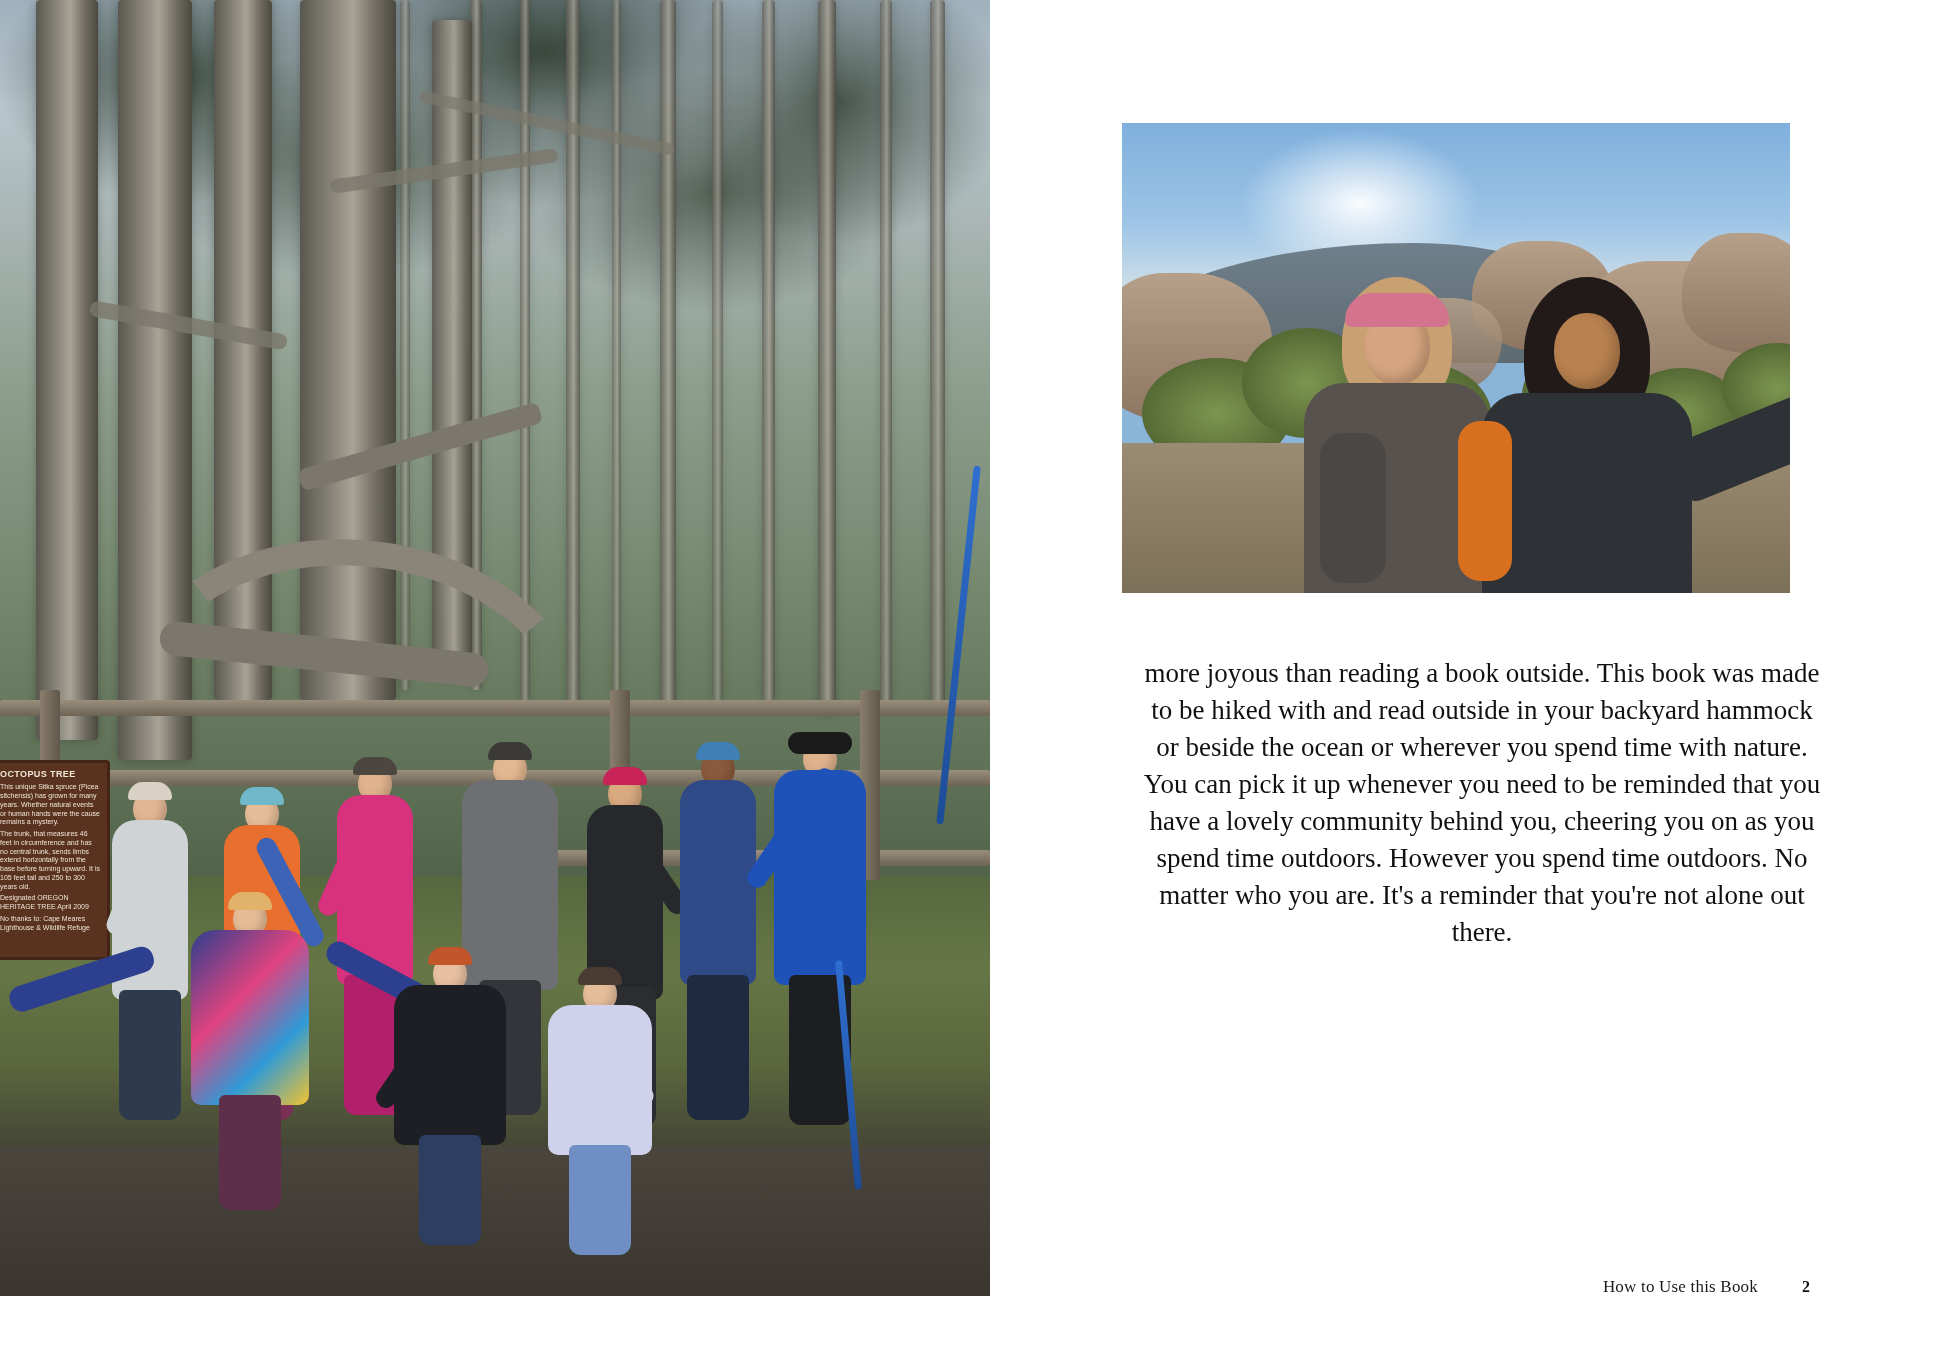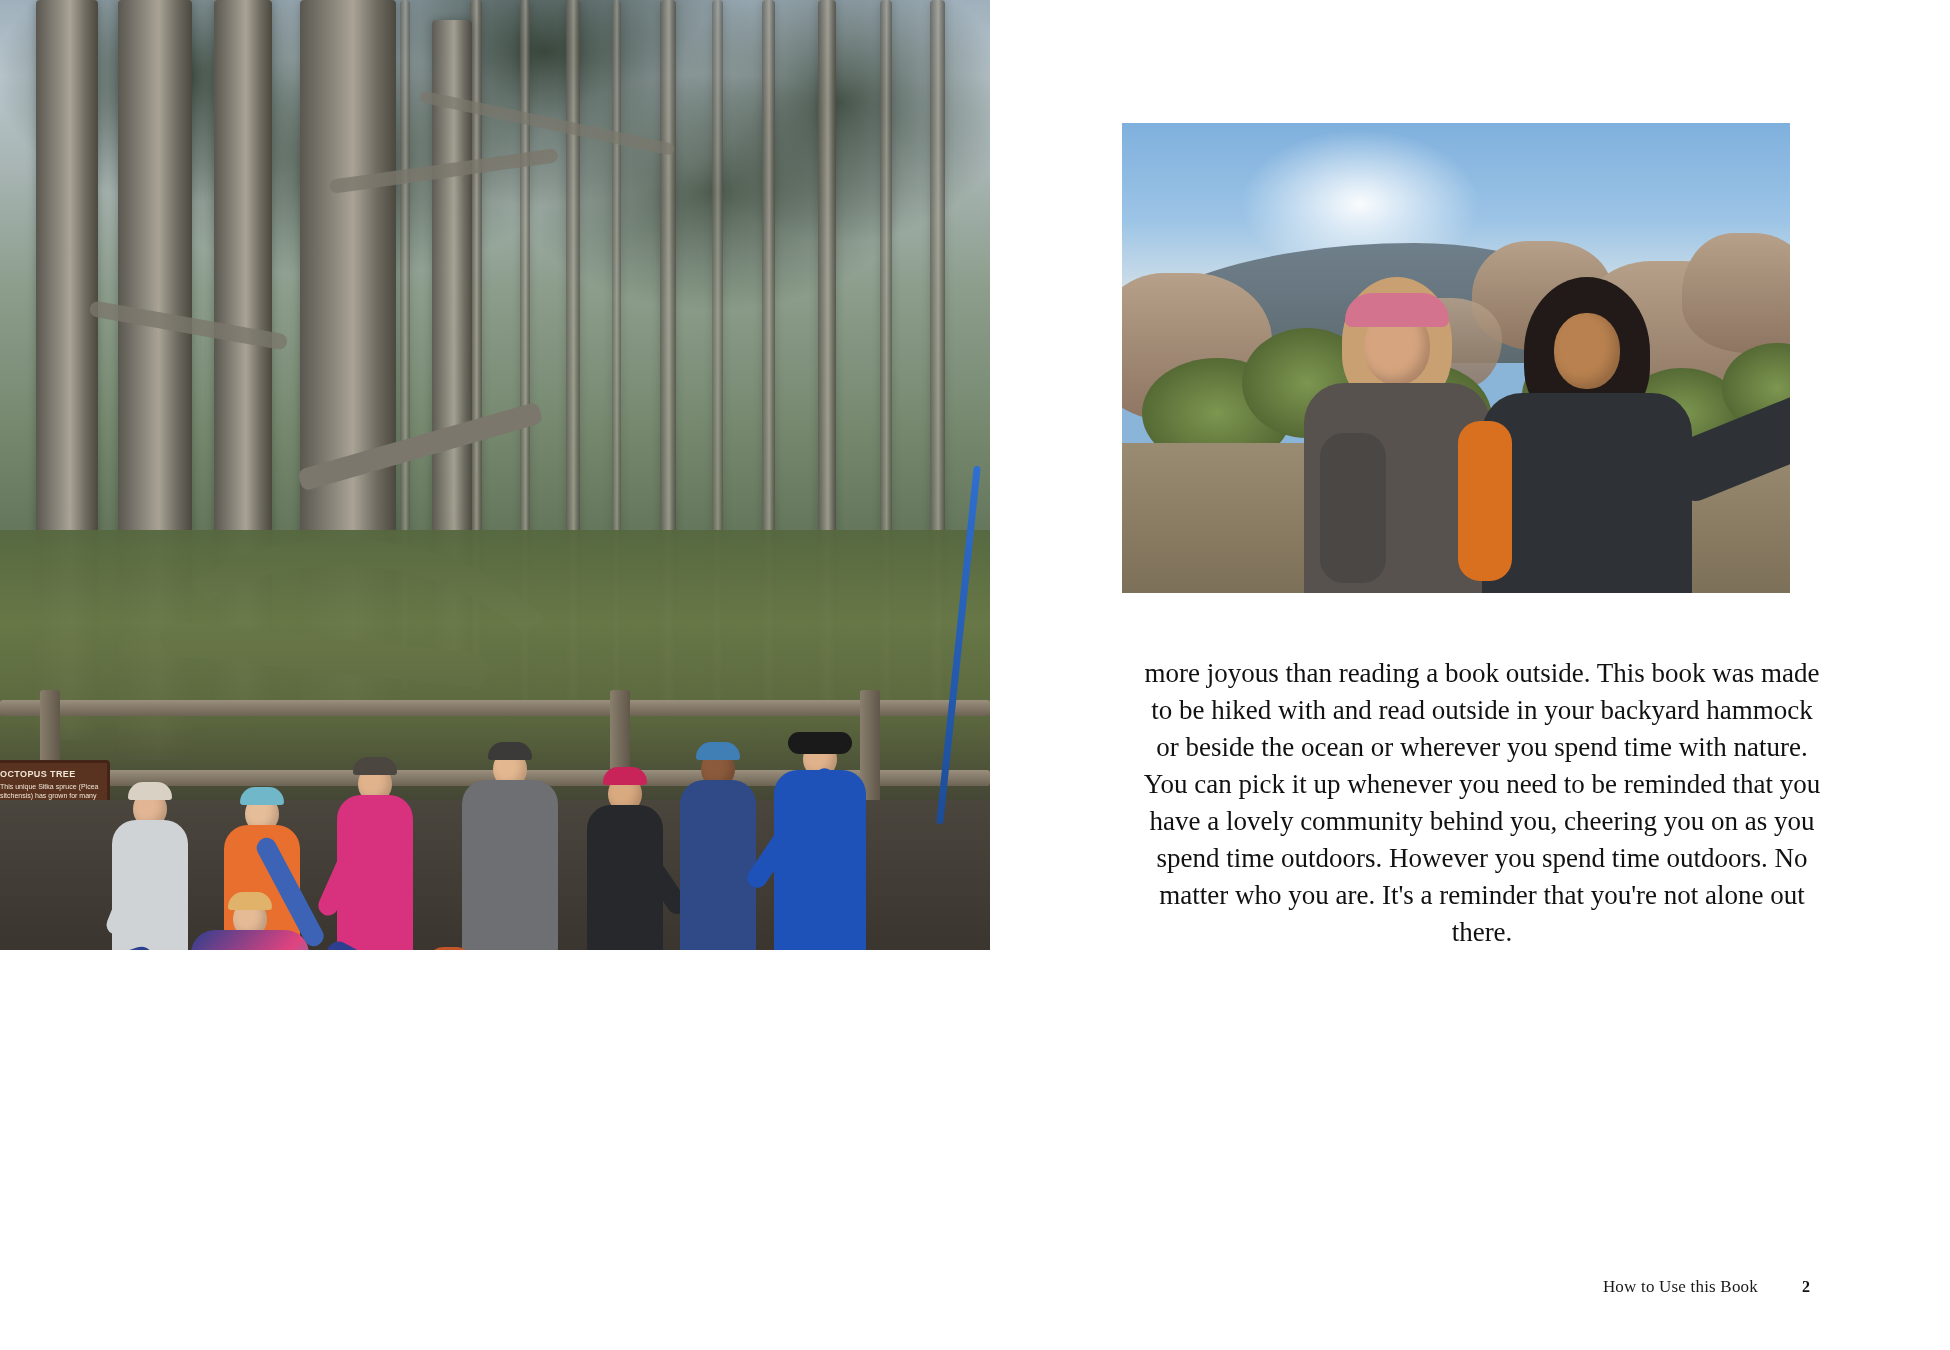--- a/index.html
+++ b/index.html
@@ -17,21 +17,21 @@
     position: relative;
     width: 1950px;
     height: 1350px;
     display: flex;
   }
 
   
   .left-page {
     position: relative;
     width: 990px;
-    height: 950px;
+    height: 1296px;
     overflow: hidden;
     background: #2c3b30;
   }
   .photo-forest {
     position: absolute;
     inset: 0;
     overflow: hidden;
   }
   
   .forest-sky {

